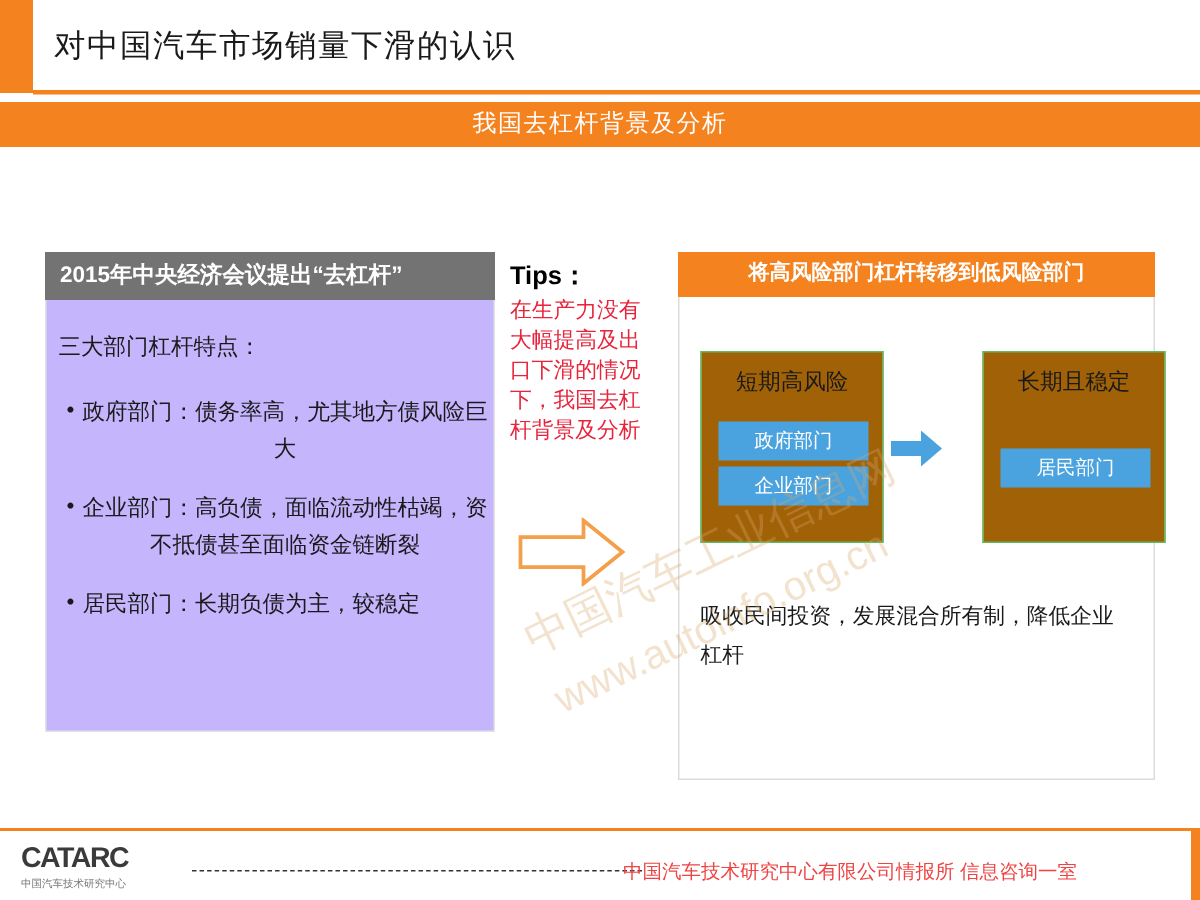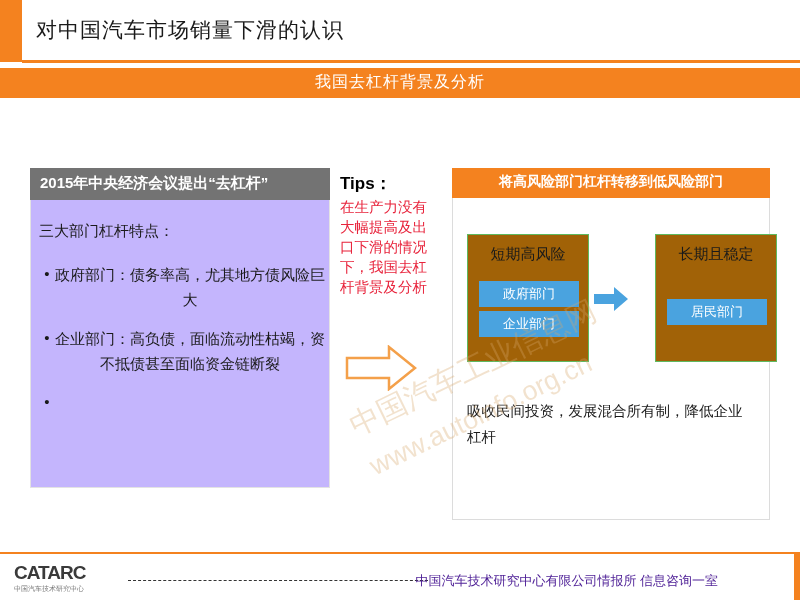--- a/index.html
+++ b/index.html
@@ -297,21 +297,21 @@
     left: 128px;
     top: 28px;
     width: 300px;
     border-top: 1px dashed #333;
   }
   .footer-text {
     position: absolute;
     right: 14px;
     top: 20px;
     font-size: 13px;
-    color: #4c1d95;
+    color: #ef4444;
   }
   .footer-orange-right {
     position: absolute;
     right: 0;
     top: 552px;
     width: 6px;
     height: 48px;
     background: #f4821f;
   }
   
@@ -368,20 +368,21 @@
         <div class="bullet-row">
           <div class="bullet-dot">•</div>
           <div class="bullet-text">政府部门：债务率高，尤其地方债风险巨大</div>
         </div>
         <div class="bullet-row">
           <div class="bullet-dot">•</div>
           <div class="bullet-text">企业部门：高负债，面临流动性枯竭，资不抵债甚至面临资金链断裂</div>
         </div>
         <div class="bullet-row">
           <div class="bullet-dot">•</div>
+          <div class="bullet-text">居民部门：长期负债为主，较稳定</div>
         </div>
       </div>
     </div>
   </div>
 
   <div class="tips">
     <div class="tips-label">Tips：</div>
     <div class="tips-text">在生产力没有大幅提高及出口下滑的情况下，我国去杠杆背景及分析</div>
   </div>
 

